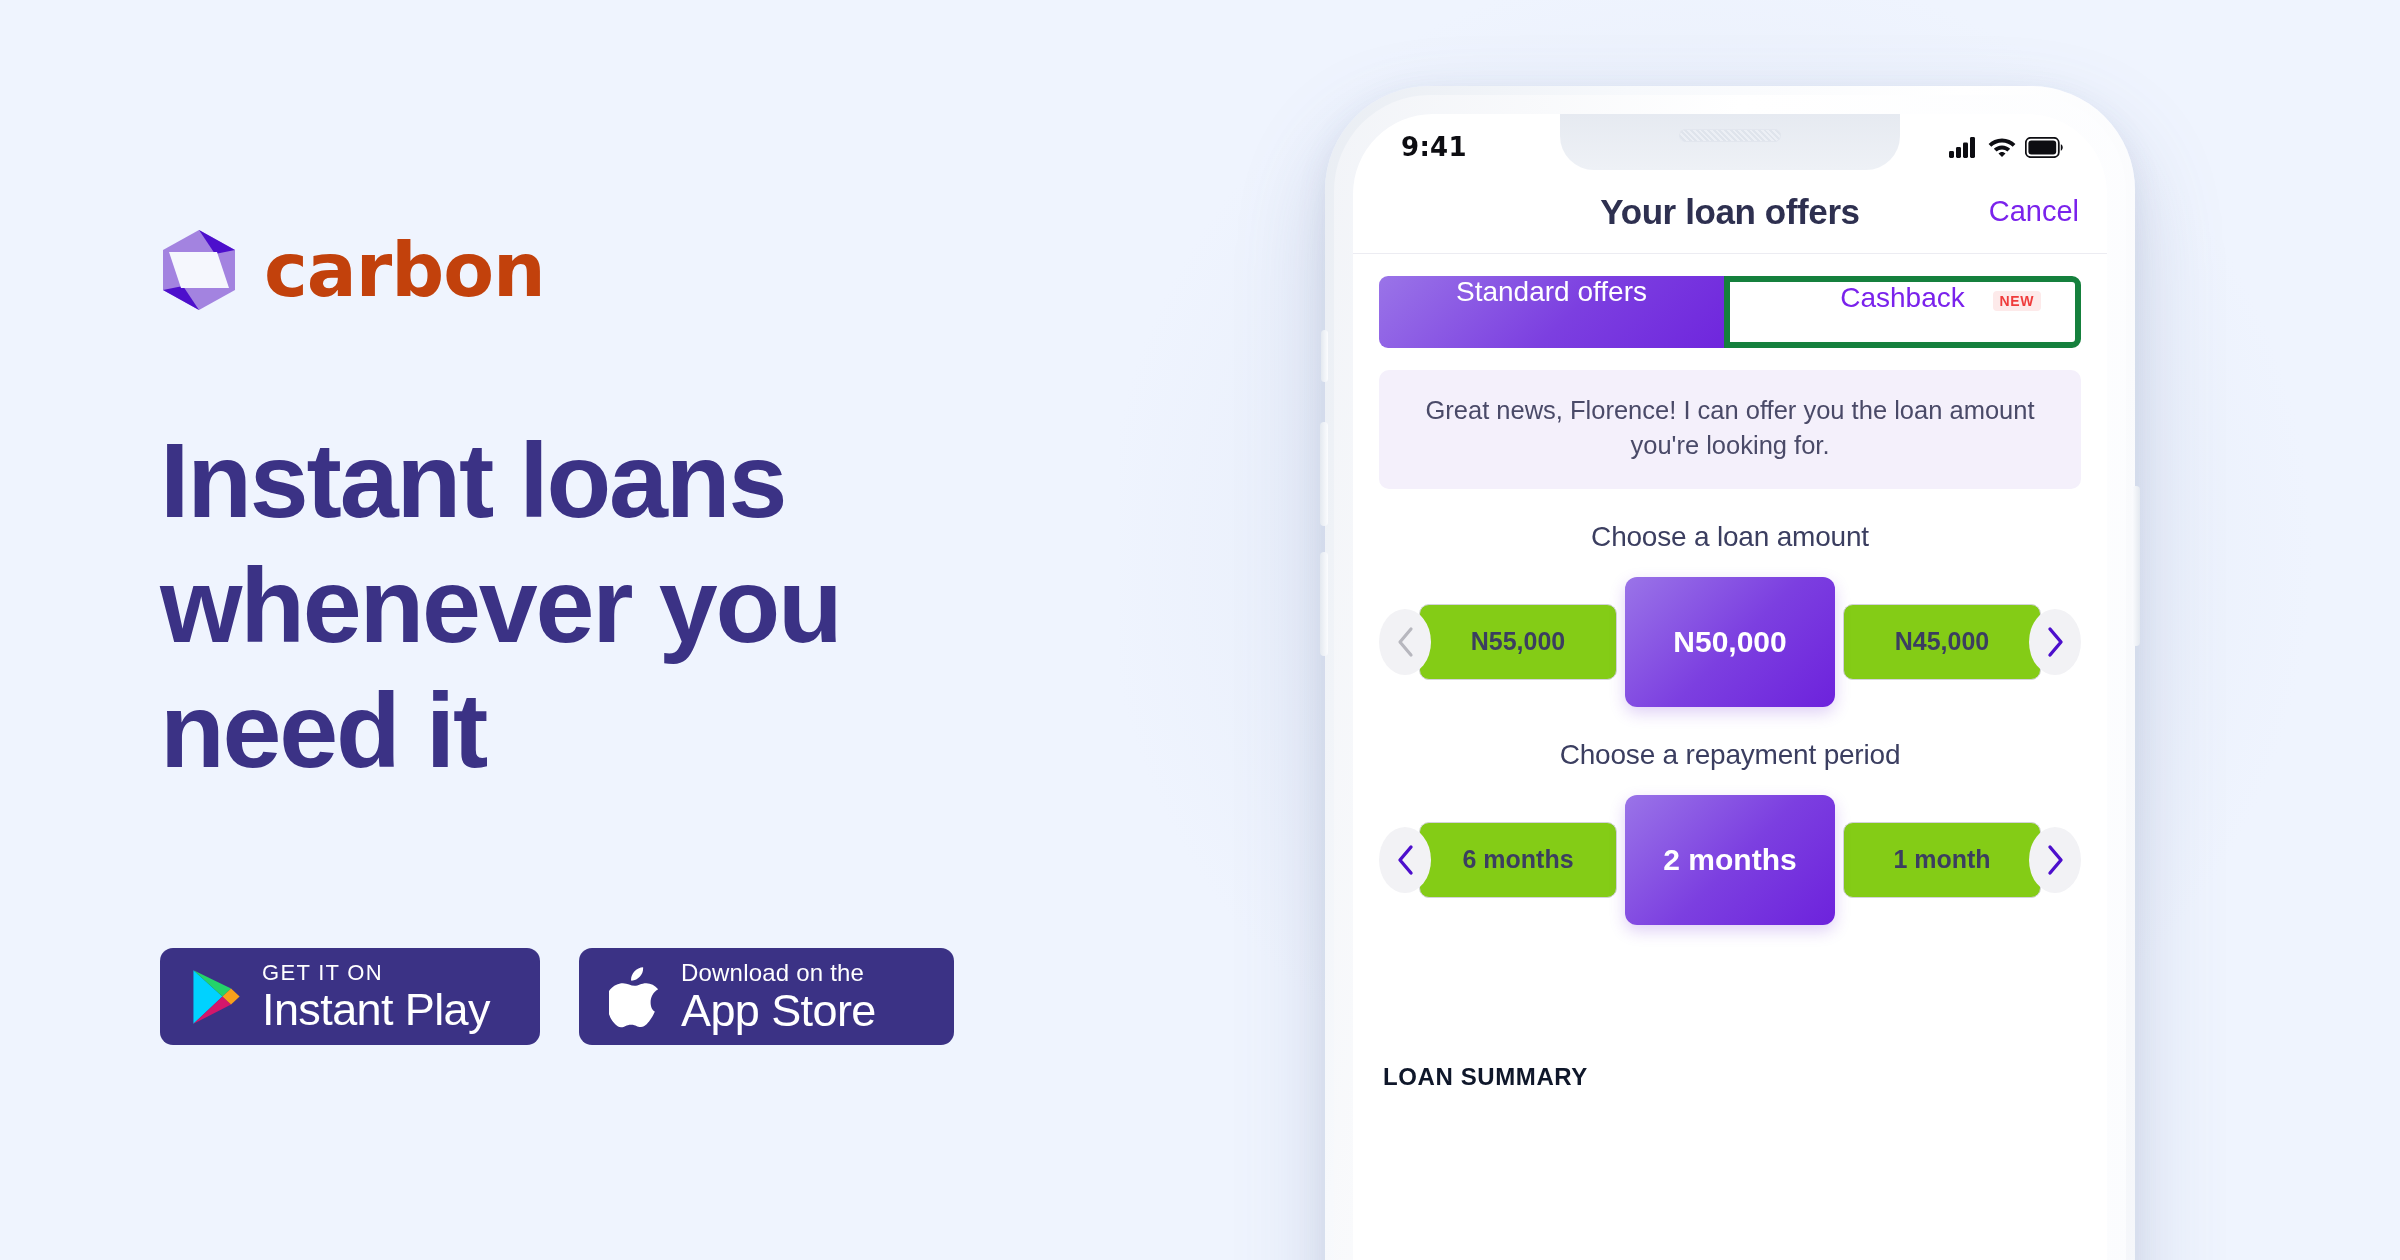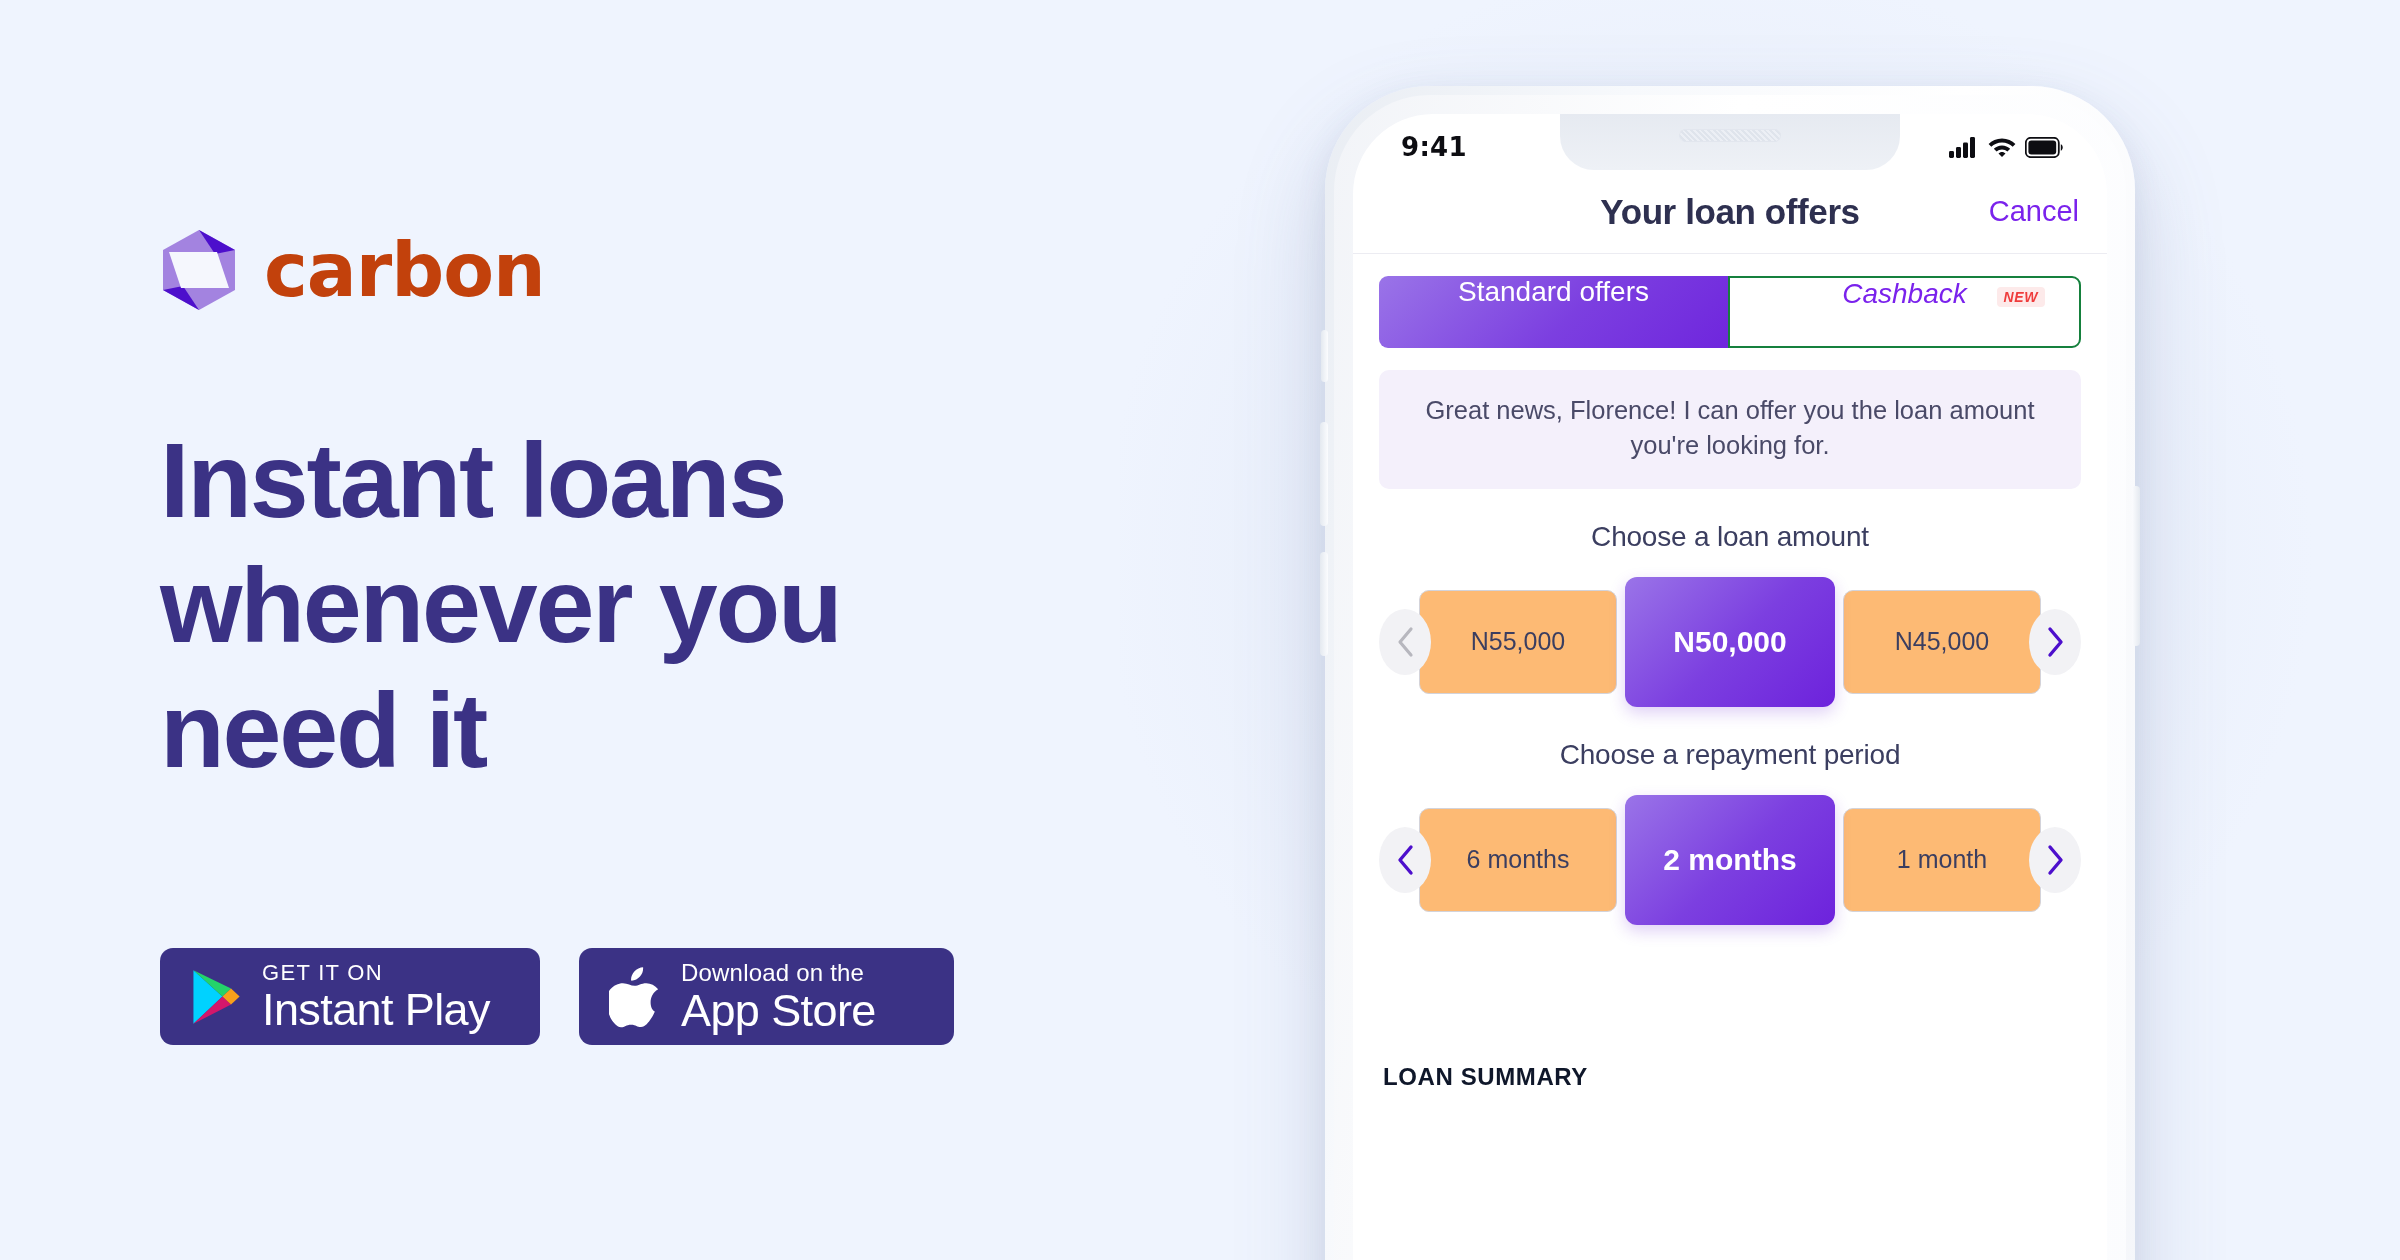--- a/index.html
+++ b/index.html
@@ -255,23 +255,22 @@
     cursor: pointer;
   }
   .tab-active {
     background: linear-gradient(135deg,#9a74e8 0%,#7c3fe0 55%,#6f26dd 100%);
     color: #ffffff;
     border-radius: 9px 0 0 9px;
   }
   .tab-inactive {
     background: #ffffff;
     color: #7a22ec;
-    border: 2px solid #15803d;
+    border: 6px solid #15803d;
     border-radius: 0 9px 9px 0;
-    font-style: italic;
   }
   .new-badge {
     position: absolute;
     top: 9px;
     right: 34px;
     background: #fdeaea;
     color: #ef3c3c;
     font-size: 14px;
     font-weight: 700;
     letter-spacing: .6px;
@@ -322,30 +321,31 @@
     align-items: center;
     justify-content: center;
     z-index: 3;
     cursor: pointer;
   }
   .arrow-left  { left: 0px; }
   .arrow-right { right: 0px; }
 
   .opt {
     width: 198px;
-    height: 104px;
+    height: 76px;
     border: 1px solid #d3d3da;
     border-radius: 10px;
-    background: #fdba74;
+    background: #84cc16;
     display: flex;
     align-items: center;
     justify-content: center;
     font-size: 25px;
     color: #3b3e60;
     cursor: pointer;
+    font-weight: bold;
   }
   .opt-side-l { margin-right: -4px; }
   .opt-side-r { margin-left: -4px; }
   .opt-selected {
     width: 210px;
     height: 130px;
     border: none;
     border-radius: 12px;
     background: linear-gradient(135deg,#9a74e8 0%,#7c3fe0 52%,#6d22dc 100%);
     color: #ffffff;

